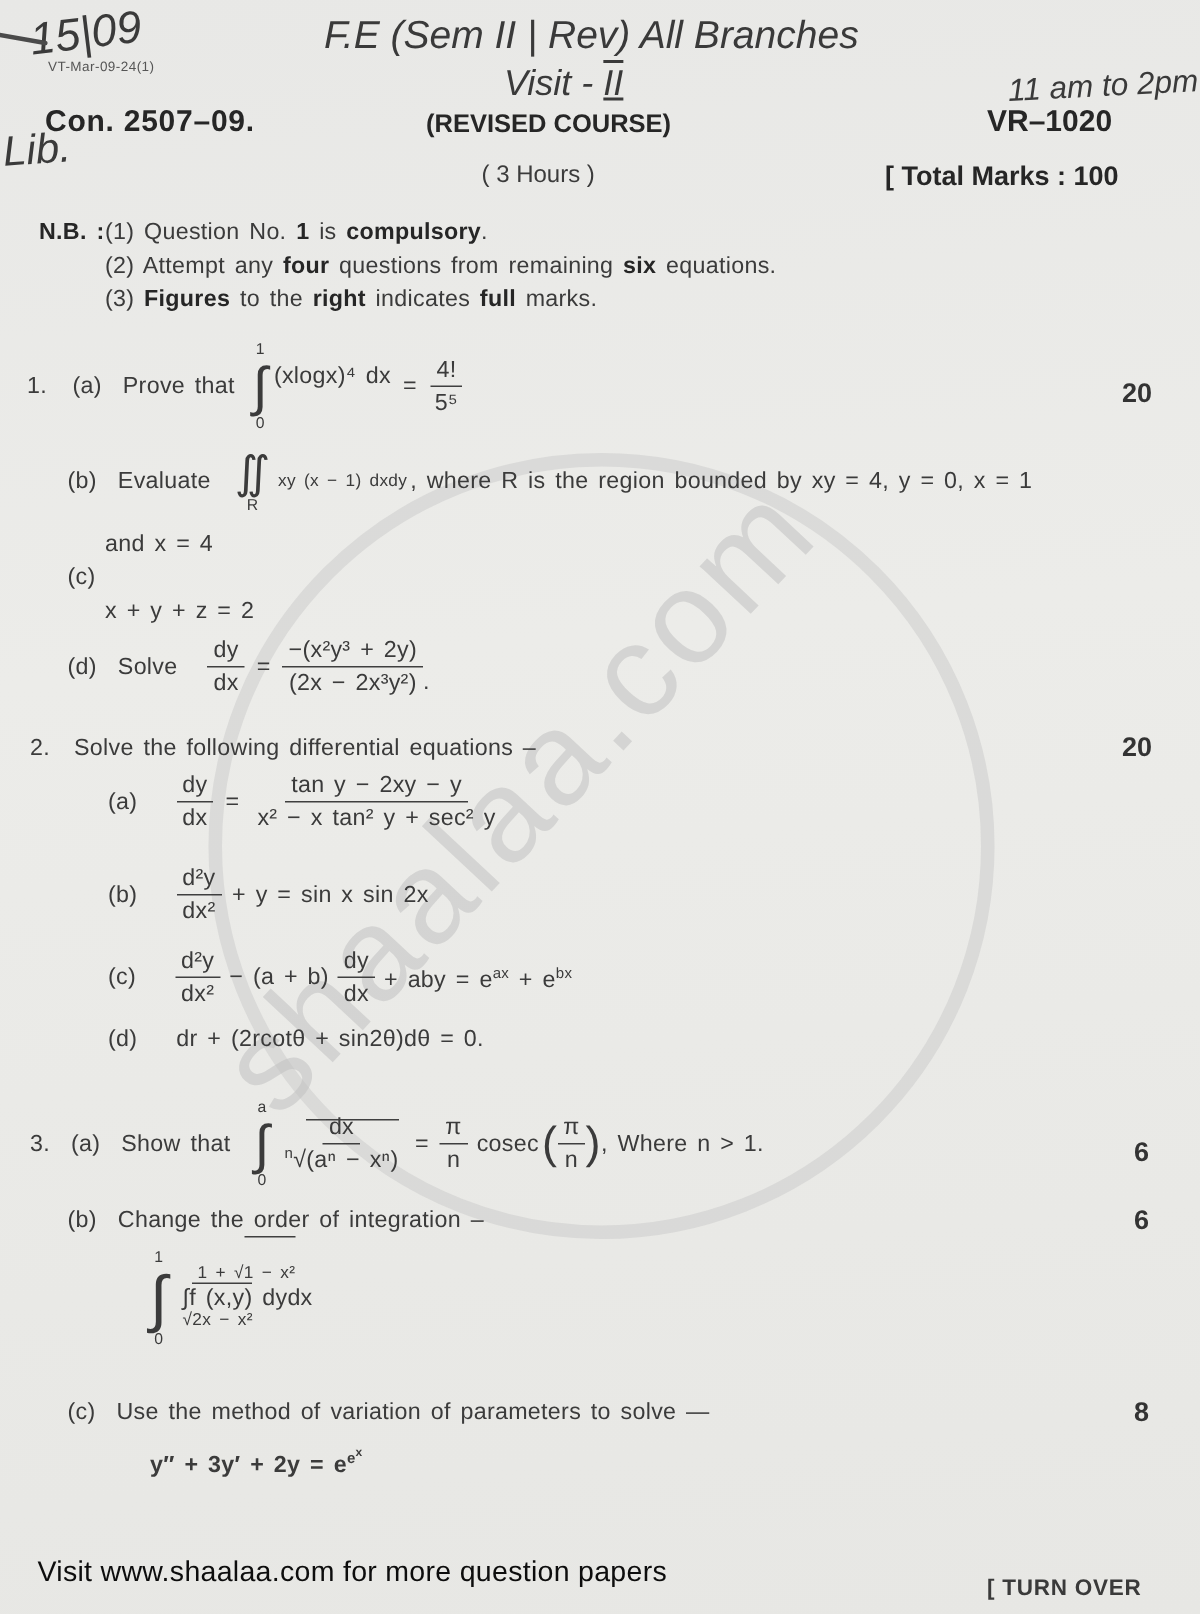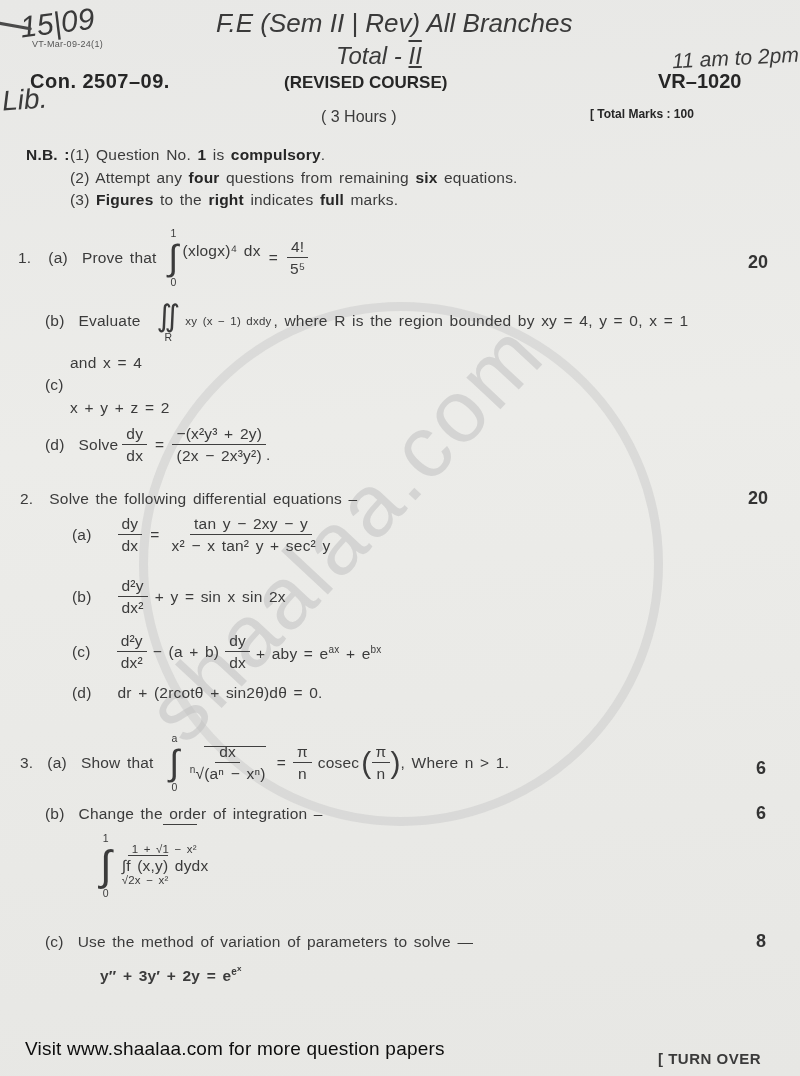--- a/index.html
+++ b/index.html
@@ -50,28 +50,28 @@
 
 <div id="page">
 
   <div class="wm-circle"></div>
   <div class="wm-text">shaalaa.com</div>
 
   <div class="pen-stroke"></div>
   <div class="abs hand" style="left:20px;top:6px;font-size:30px;transform:rotate(-7deg);">15|09</div>
   <div class="abs tiny" style="left:32px;top:39px;">VT-Mar-09-24(1)</div>
   <div class="abs hand" style="left:216px;top:8px;font-size:26px;">F.E (Sem II | Rev) All Branches</div>
-  <div class="abs hand" style="left:336px;top:42px;font-size:24px;"><span>Total - </span><span class="subj-num">II</span></div>
+  <div class="abs hand" style="left:336px;top:42px;font-size:24px;"><span>Visit - </span><span class="subj-num">II</span></div>
   <div class="abs hand" style="left:672px;top:46px;font-size:21px;transform:rotate(-3deg);">11 am to 2pm</div>
   <div class="abs bold" style="left:30px;top:70px;font-size:20px;letter-spacing:.5px;">Con. 2507–09.</div>
   <div class="abs bold" style="left:284px;top:73px;font-size:17px;">(REVISED COURSE)</div>
   <div class="abs bold" style="left:658px;top:70px;font-size:20px;">VR–1020</div>
   <div class="abs hand" style="left:2px;top:84px;font-size:28px;transform:rotate(-4deg);">Lib.</div>
   <div class="abs print" style="left:321px;top:108px;font-size:16px;">( 3 Hours )</div>
-  <div class="abs bold" style="left:590px;top:107px;font-size:12px;">[ Total Marks :  100</div>
+  <div class="abs bold" style="left:590px;top:107px;font-size:18px;">[ Total Marks :  100</div>
 
   <div class="abs qtext" style="left:26px;top:144px;display:flex;">
     <span class="bold" style="width:44px;">N.B. :</span>
     <span class="nb-items">
       <span class="nb-line"><span>(1) Question No. </span><span class="bold">1</span><span> is </span><span class="bold">compulsory</span><span>.</span></span>
       <span class="nb-line"><span>(2) Attempt any </span><span class="bold">four</span><span> questions from remaining </span><span class="bold">six</span><span> equations.</span></span>
       <span class="nb-line"><span>(3) </span><span class="bold">Figures</span><span> to the </span><span class="bold">right</span><span> indicates </span><span class="bold">full</span><span> marks.</span></span>
     </span>
   </div>
 
@@ -103,21 +103,21 @@
     <span class="small-math" style="margin:0 2px 0 5px;">xy (x − 1) dxdy</span>
     <span>, where R is the region bounded by xy = 4, y = 0, x = 1</span>
   </div>
   <div class="abs qtext" style="left:70px;top:352px;">and x = 4</div>
 
   <div class="abs qtext" style="left:45px;top:374px;">(c)</div>
   <div class="abs qtext" style="left:70px;top:397px;">x + y + z = 2</div>
 
   <div class="row qtext" style="left:45px;top:424px;">
     <span style="margin-right:14px;">(d)</span>
-    <span style="margin-right:4px;">Solve</span>
+    <span style="margin-right:20px;">Solve</span>
     <span class="frac" style="margin-right:8px;">
       <span class="num">dy</span>
       <span class="den">dx</span>
     </span>
     <span style="margin-right:8px;">=</span>
     <span class="frac">
       <span class="num">−(x²y³ + 2y)</span>
       <span class="den">(2x − 2x³y²)</span>
     </span>
     <span style="align-self:flex-end;">.</span>

